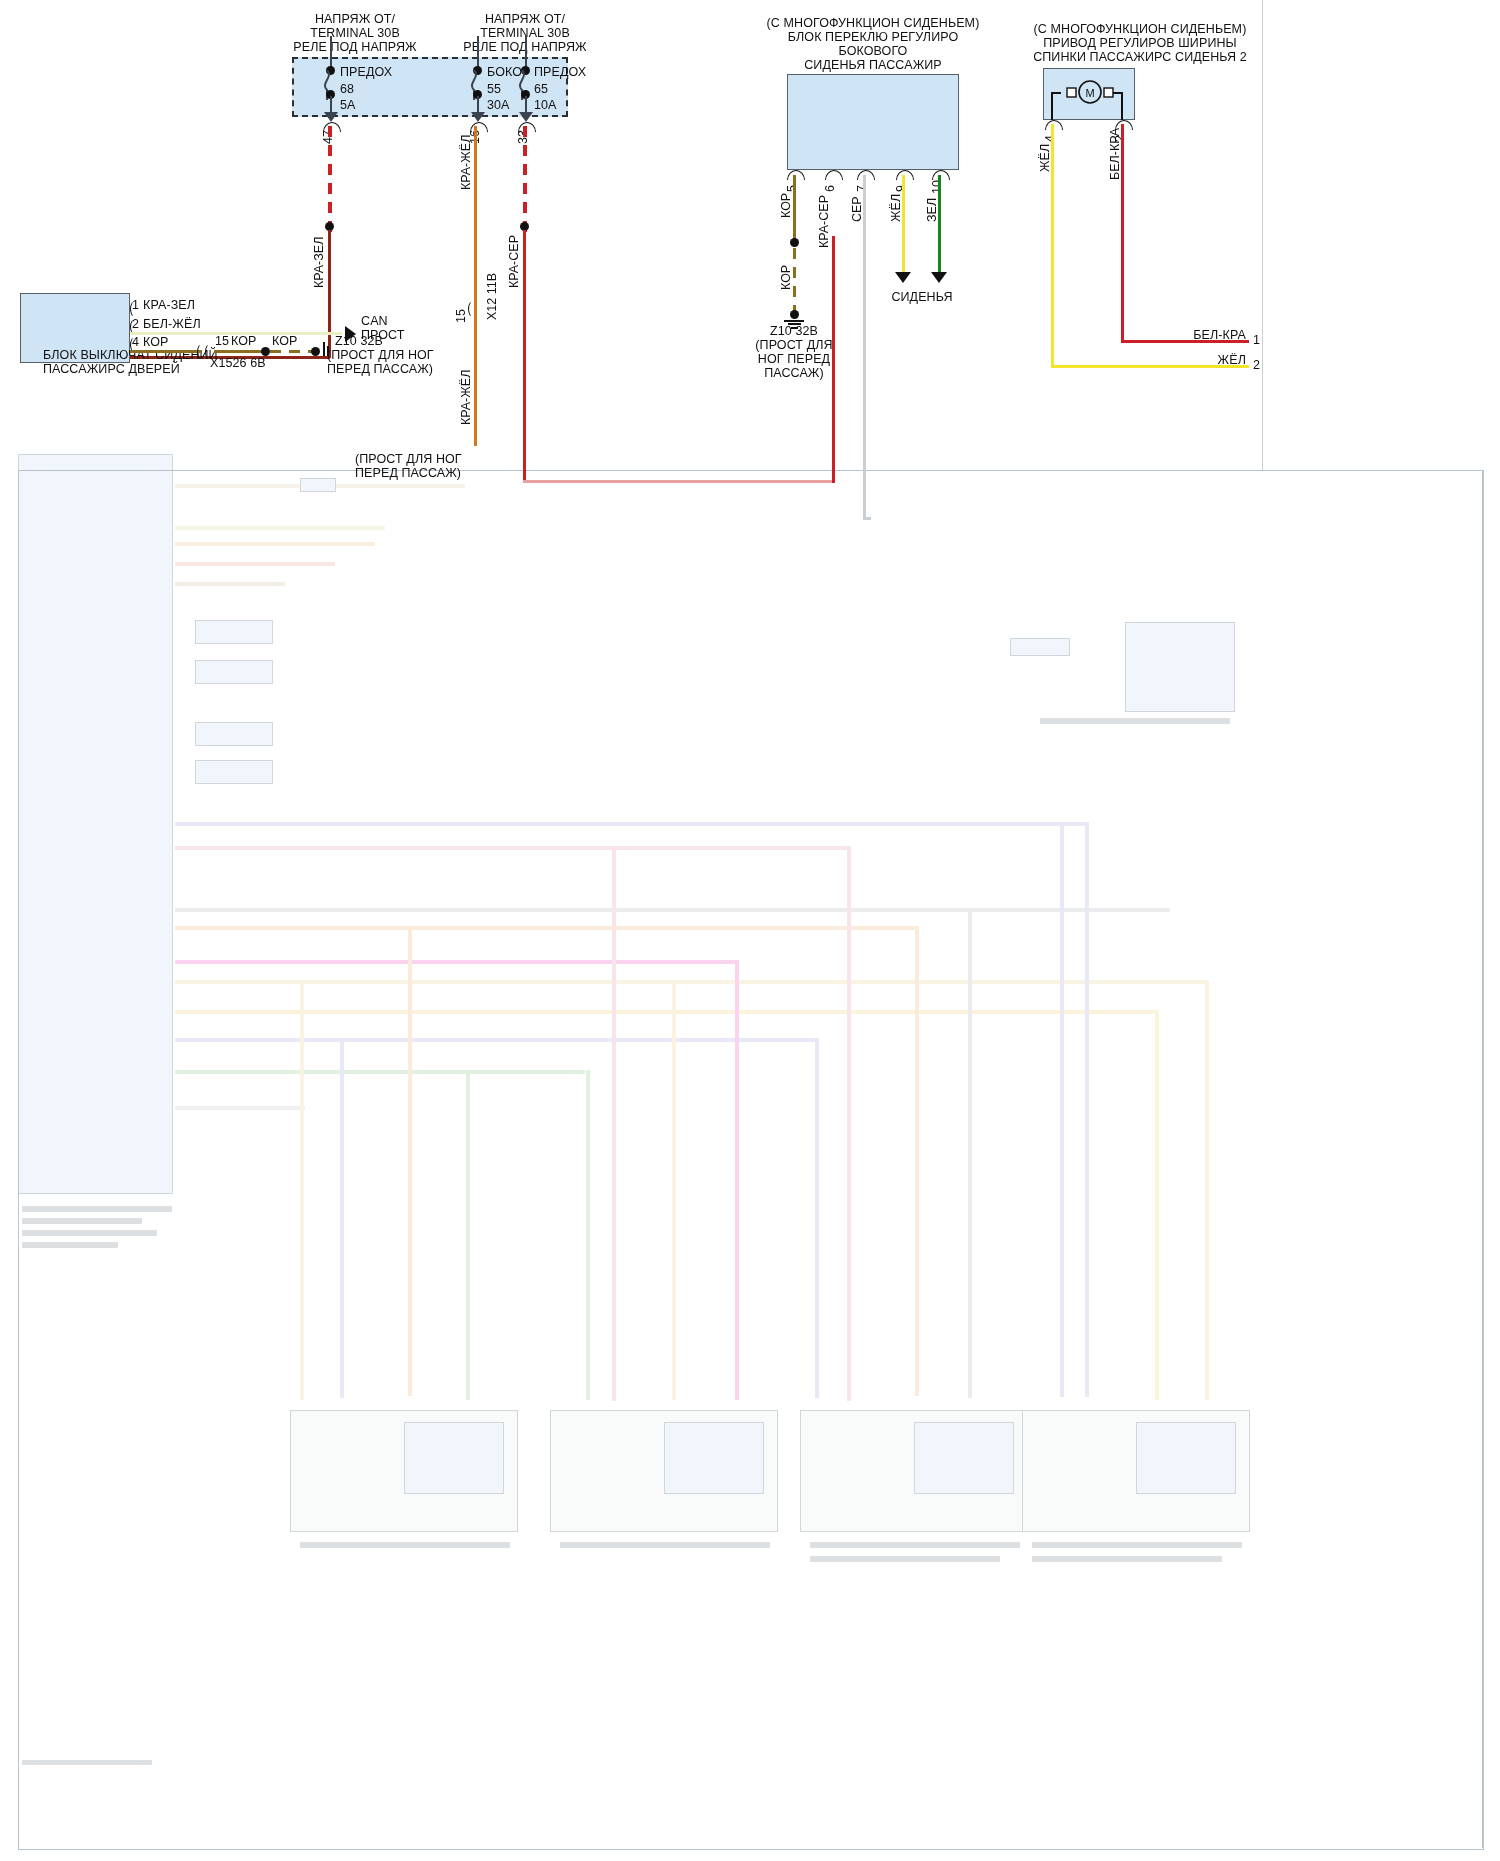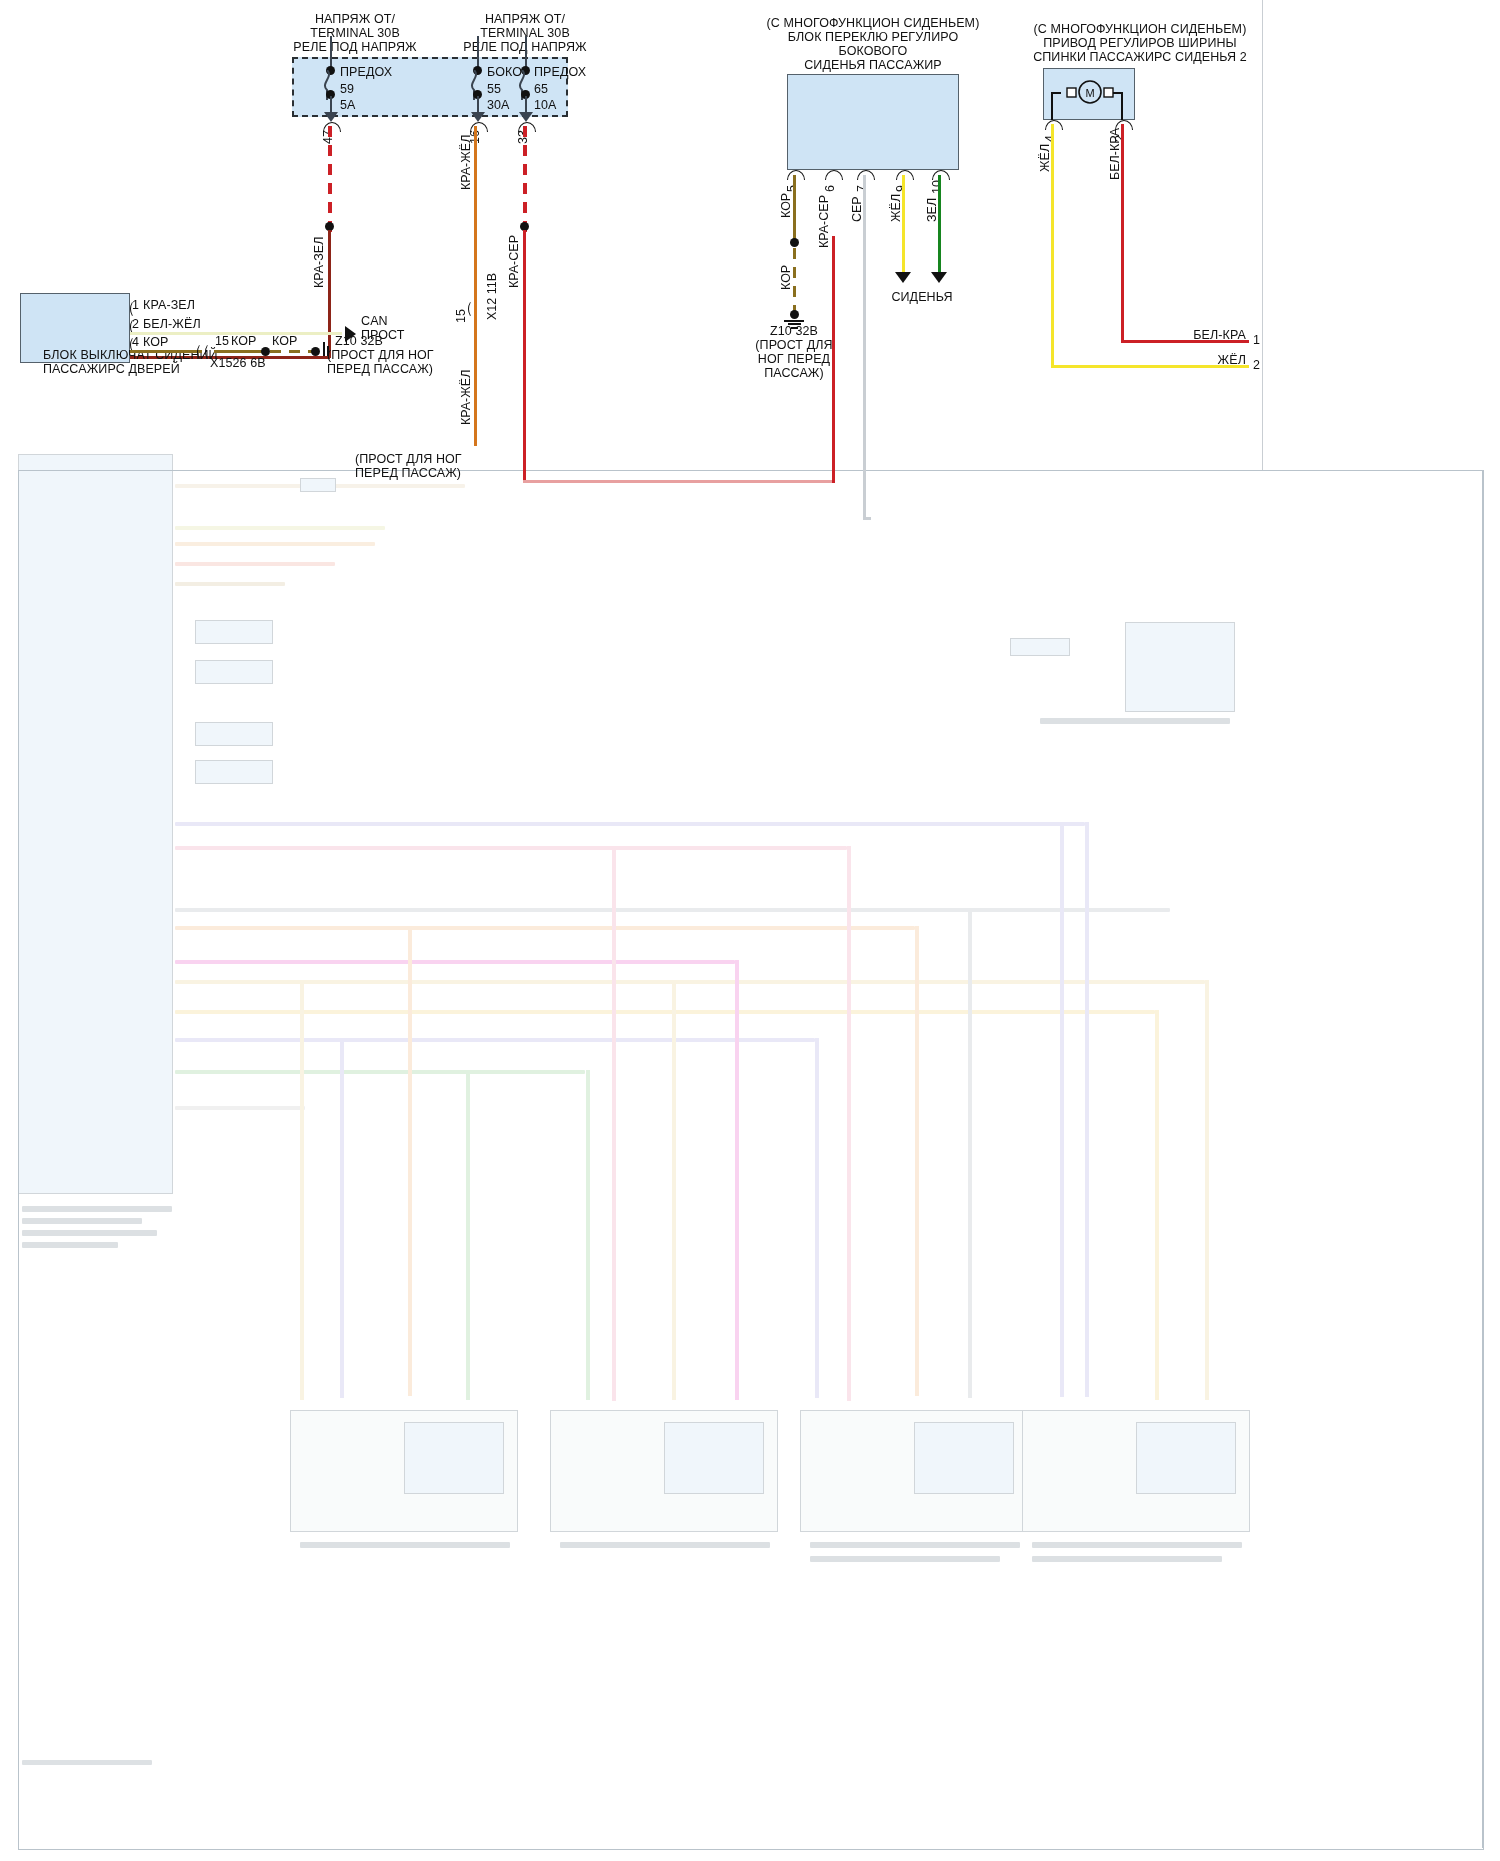--- a/index.html
+++ b/index.html
@@ -127,21 +127,21 @@
 
   <div class="w" style="left:330px;top:36px;width:2px;height:36px;background:#3a4450;"></div>
   <div class="dot" style="left:326px;top:66px;"></div>
   <svg class="fuse" style="left:320px;top:70px;width:16px;height:30px;">
     <path d="M7 0 C14 7, 0 13, 7 20 L7 30" stroke="#3a4450" stroke-width="2" fill="none"></path>
   </svg>
   <div class="dot" style="left:326px;top:90px;"></div>
   <div class="w" style="left:330px;top:96px;width:2px;height:22px;background:#3a4450;"></div>
   <div class="arrow-d" style="left:324px;top:112px;"></div>
   <div class="lbl" style="left:340px;top:65px;">ПРЕДОХ</div>
-  <div class="lbl" style="left:340px;top:82px;">59</div>
+  <div class="lbl" style="left:340px;top:82px;">68</div>
   <div class="lbl" style="left:340px;top:98px;">5A</div>
   <div class="pinmark" style="left:323px;top:122px;"></div>
   <div class="vlbl" style="left:322px;top:144px;">47</div>
   <div class="w" style="left:328px;top:126px;width:4px;height:110px;background:repeating-linear-gradient(#cc2026 0 11px,transparent 11px 19px);"></div>
   <div class="vlbl" style="left:313px;top:288px;">КРА-ЗЕЛ</div>
   <div class="dot" style="left:325px;top:222px;"></div>
   <div class="w" style="left:328px;top:230px;width:3px;height:128px;background:#8d2418;"></div>
   <div class="w" style="left:130px;top:356px;width:200px;height:3px;background:#8d2418;"></div>
 
   <div class="w" style="left:477px;top:36px;width:2px;height:36px;background:#3a4450;"></div>

